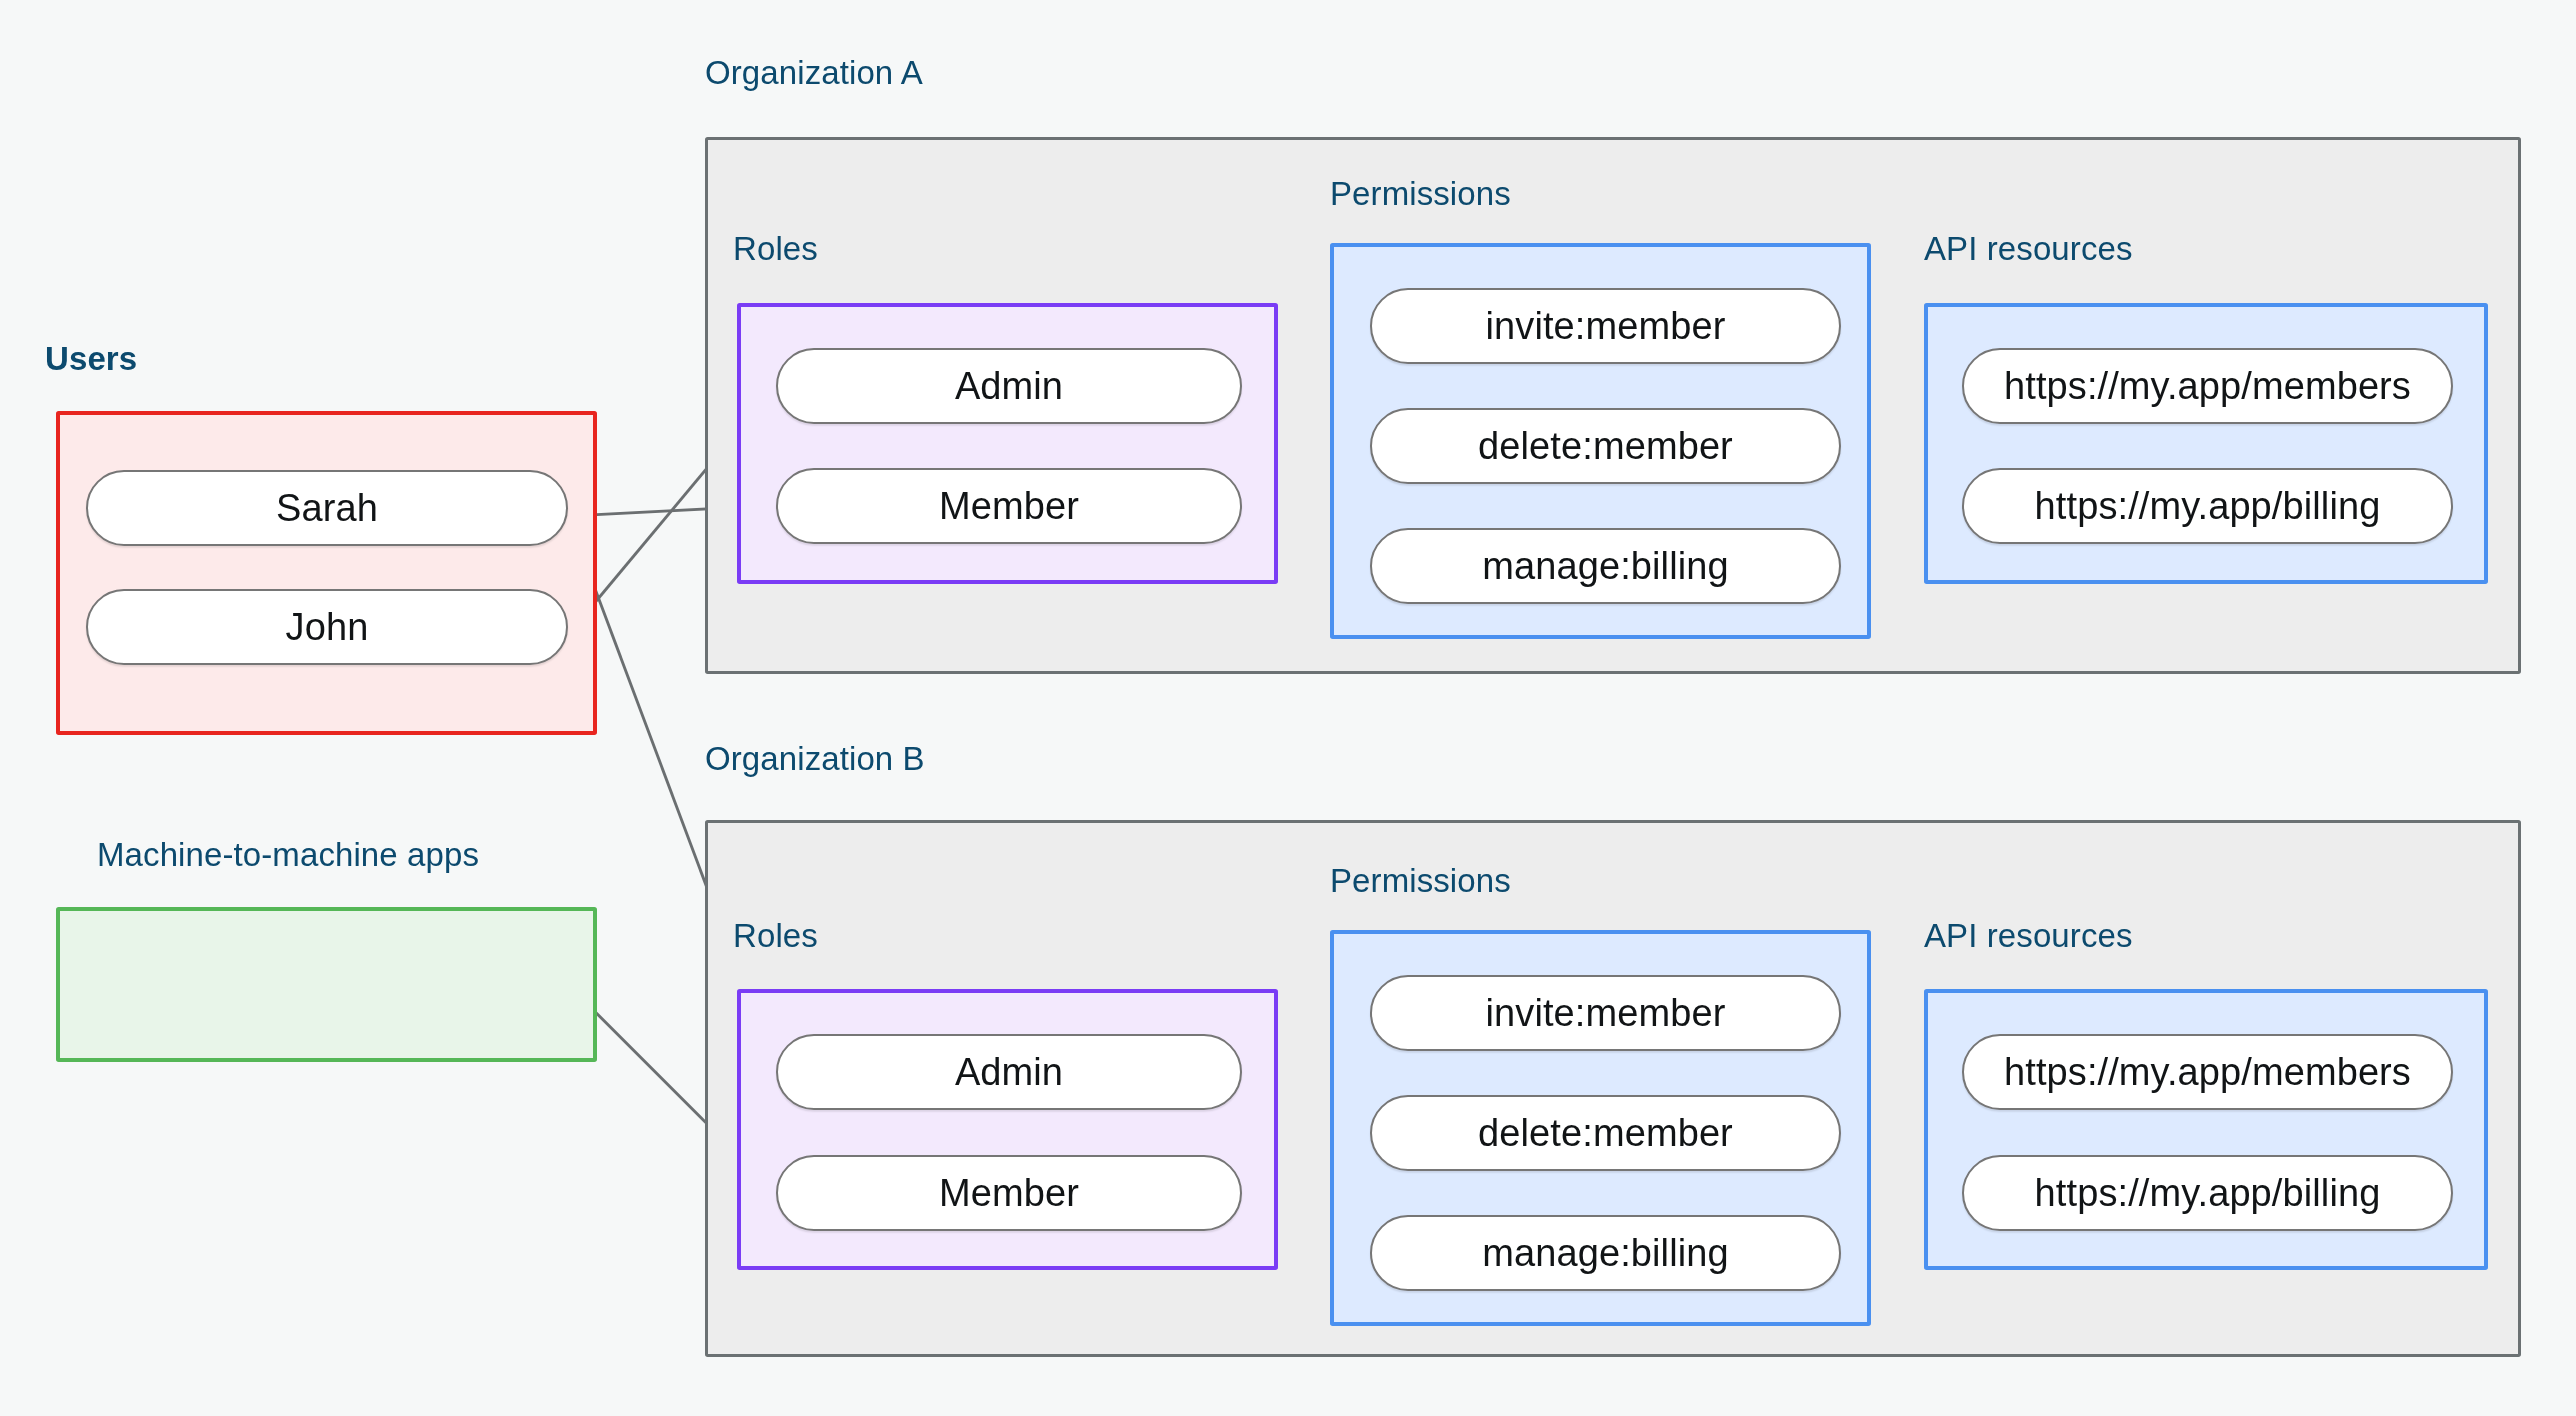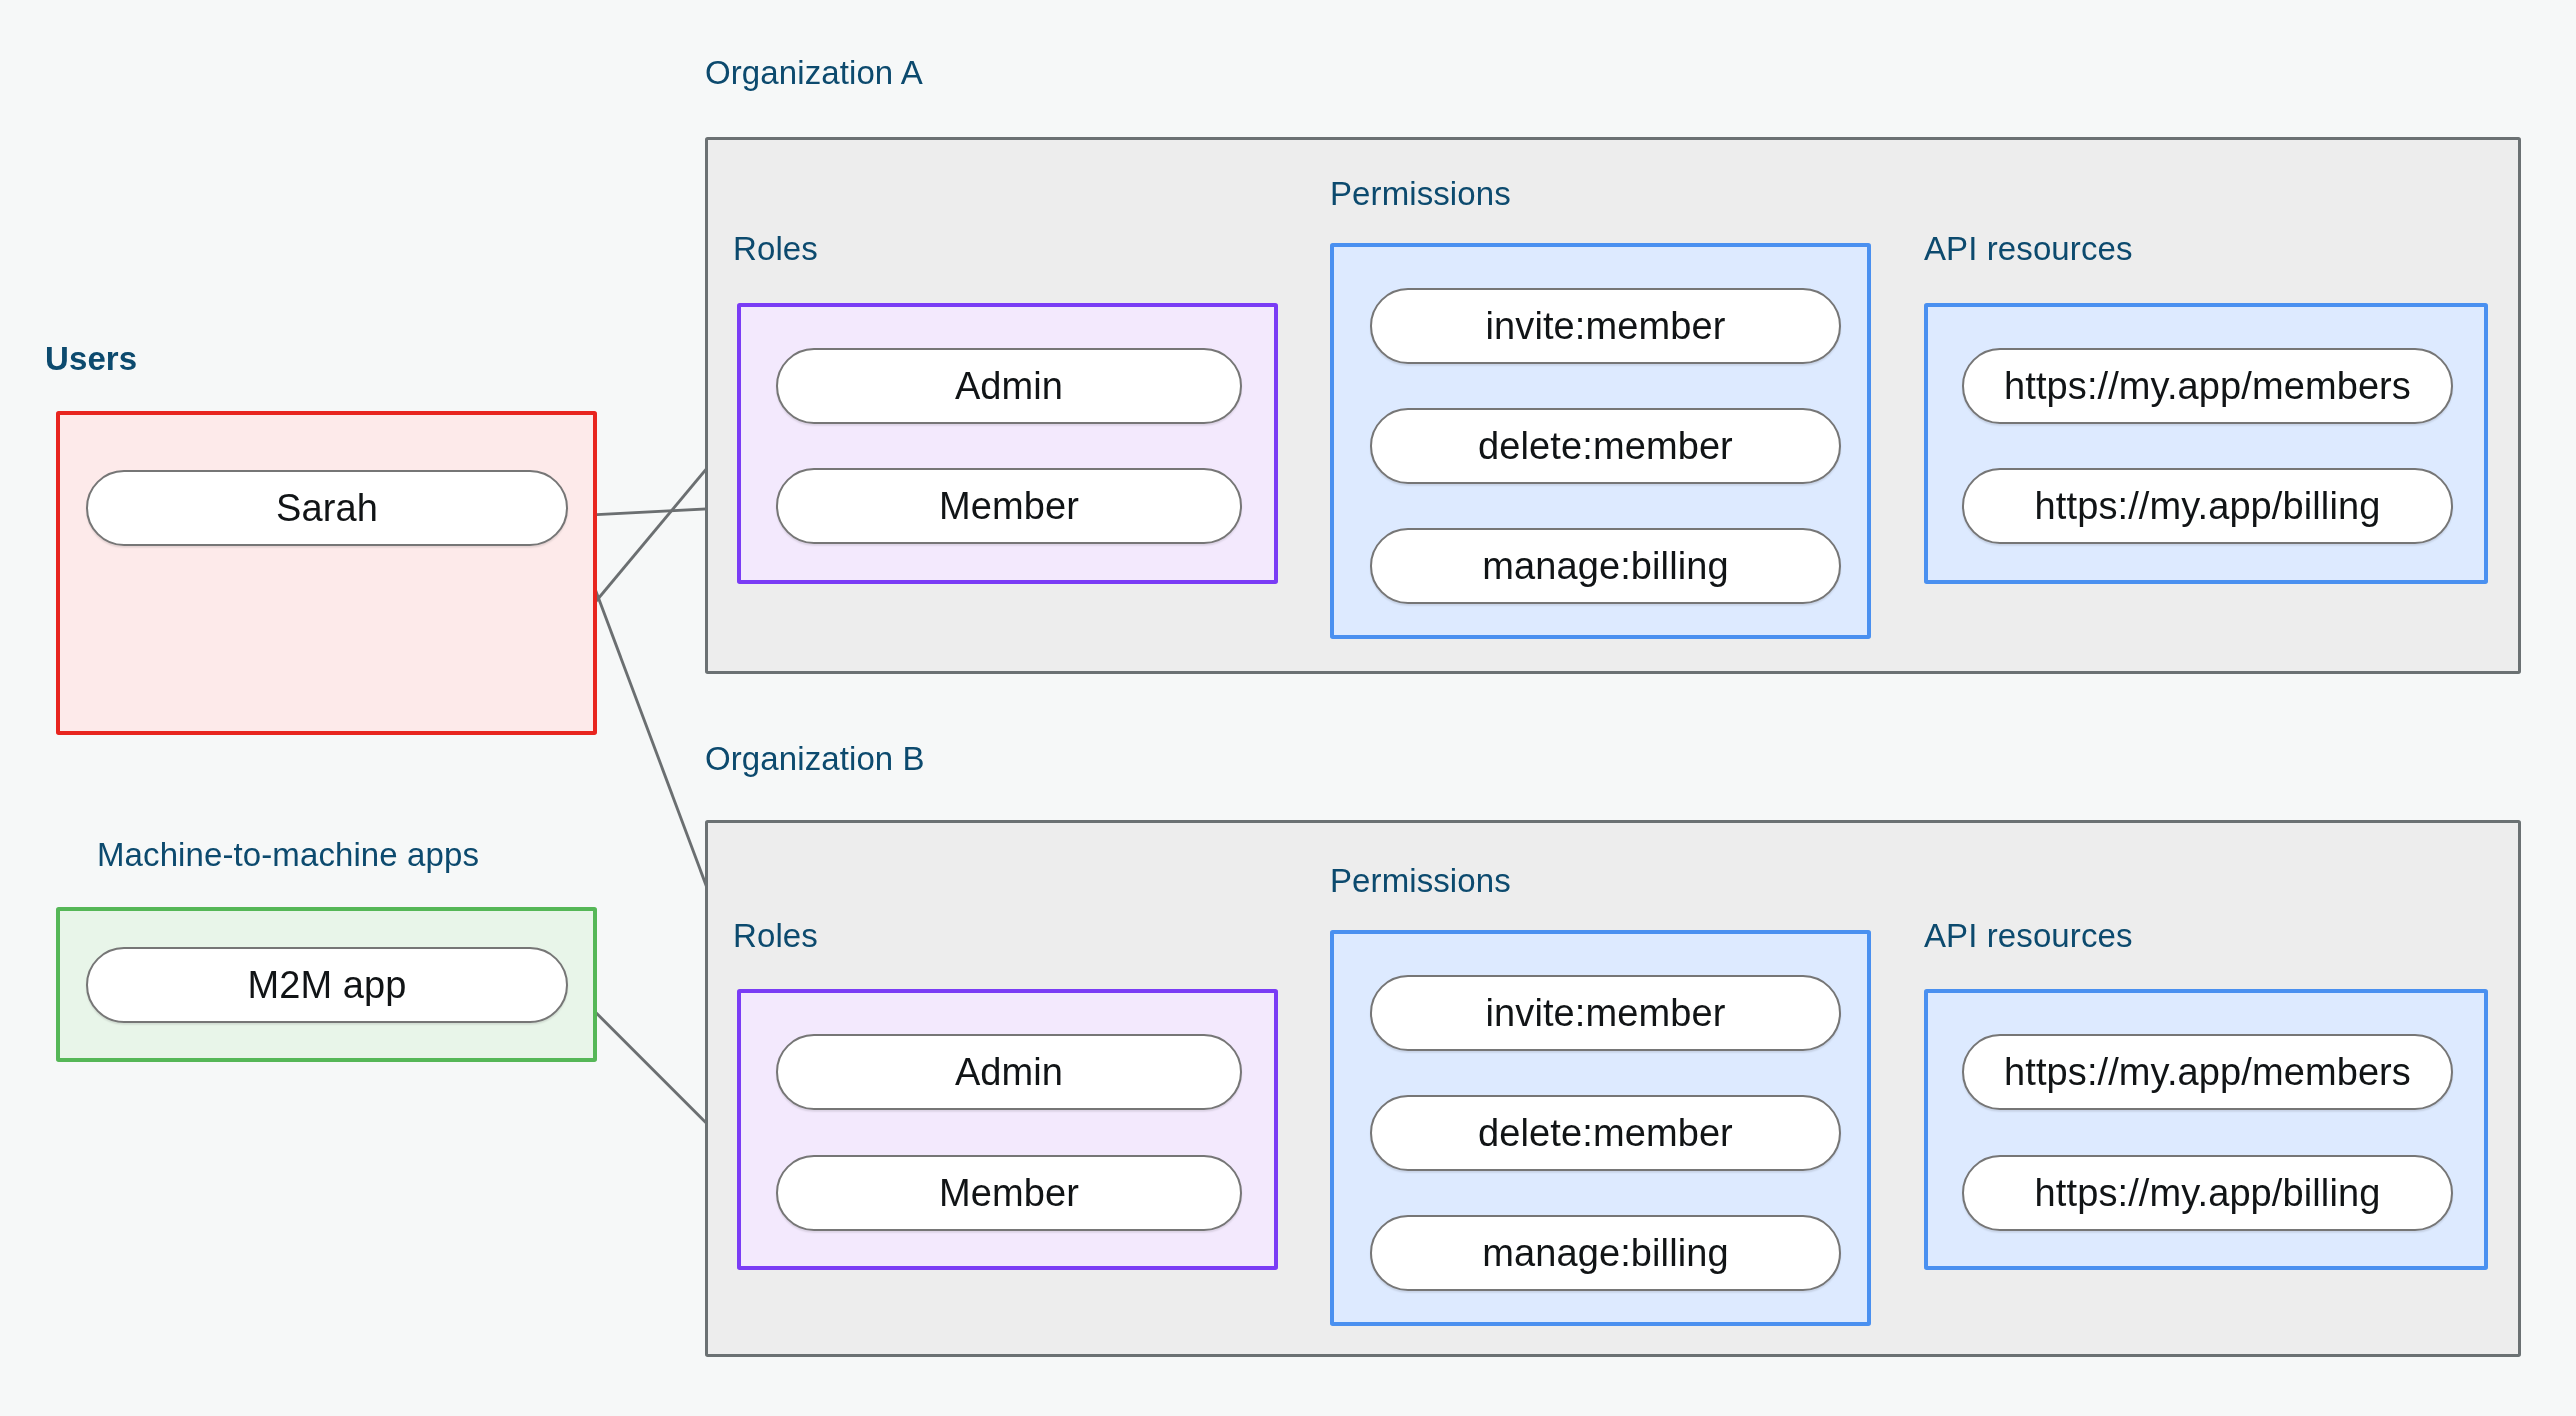--- a/index.html
+++ b/index.html
@@ -127,19 +127,19 @@
   <div class="pill" style="left:1370px;top:1215px;width:471px;height:76px;">manage:billing</div>
 
   <div class="grp-label" style="left:1924px;top:919px;">API resources</div>
   <div class="box box-blue" style="left:1924px;top:989px;width:564px;height:281px;"></div>
   <div class="pill" style="left:1962px;top:1034px;width:491px;height:76px;">https://my.app/members</div>
   <div class="pill" style="left:1962px;top:1155px;width:491px;height:76px;">https://my.app/billing</div>
 
   <div class="grp-label" style="left:45px;top:342px;font-weight:bold;">Users</div>
   <div class="box box-users" style="left:56px;top:411px;width:541px;height:324px;"></div>
   <div class="pill" style="left:86px;top:470px;width:482px;height:76px;">Sarah</div>
+  <div class="pill" style="left:86px;top:589px;width:482px;height:76px;">John</div>
 
   <div class="grp-label" style="left:56px;top:838px;margin-left:41px;">Machine-to-machine apps</div>
   <div class="box box-m2m" style="left:56px;top:907px;width:541px;height:155px;"></div>
-  <div class="pill" style="left:86px;top:947px;width:482px;height:76px;">M2M app</div>
 
 </div>
 
 
 </body></html>

